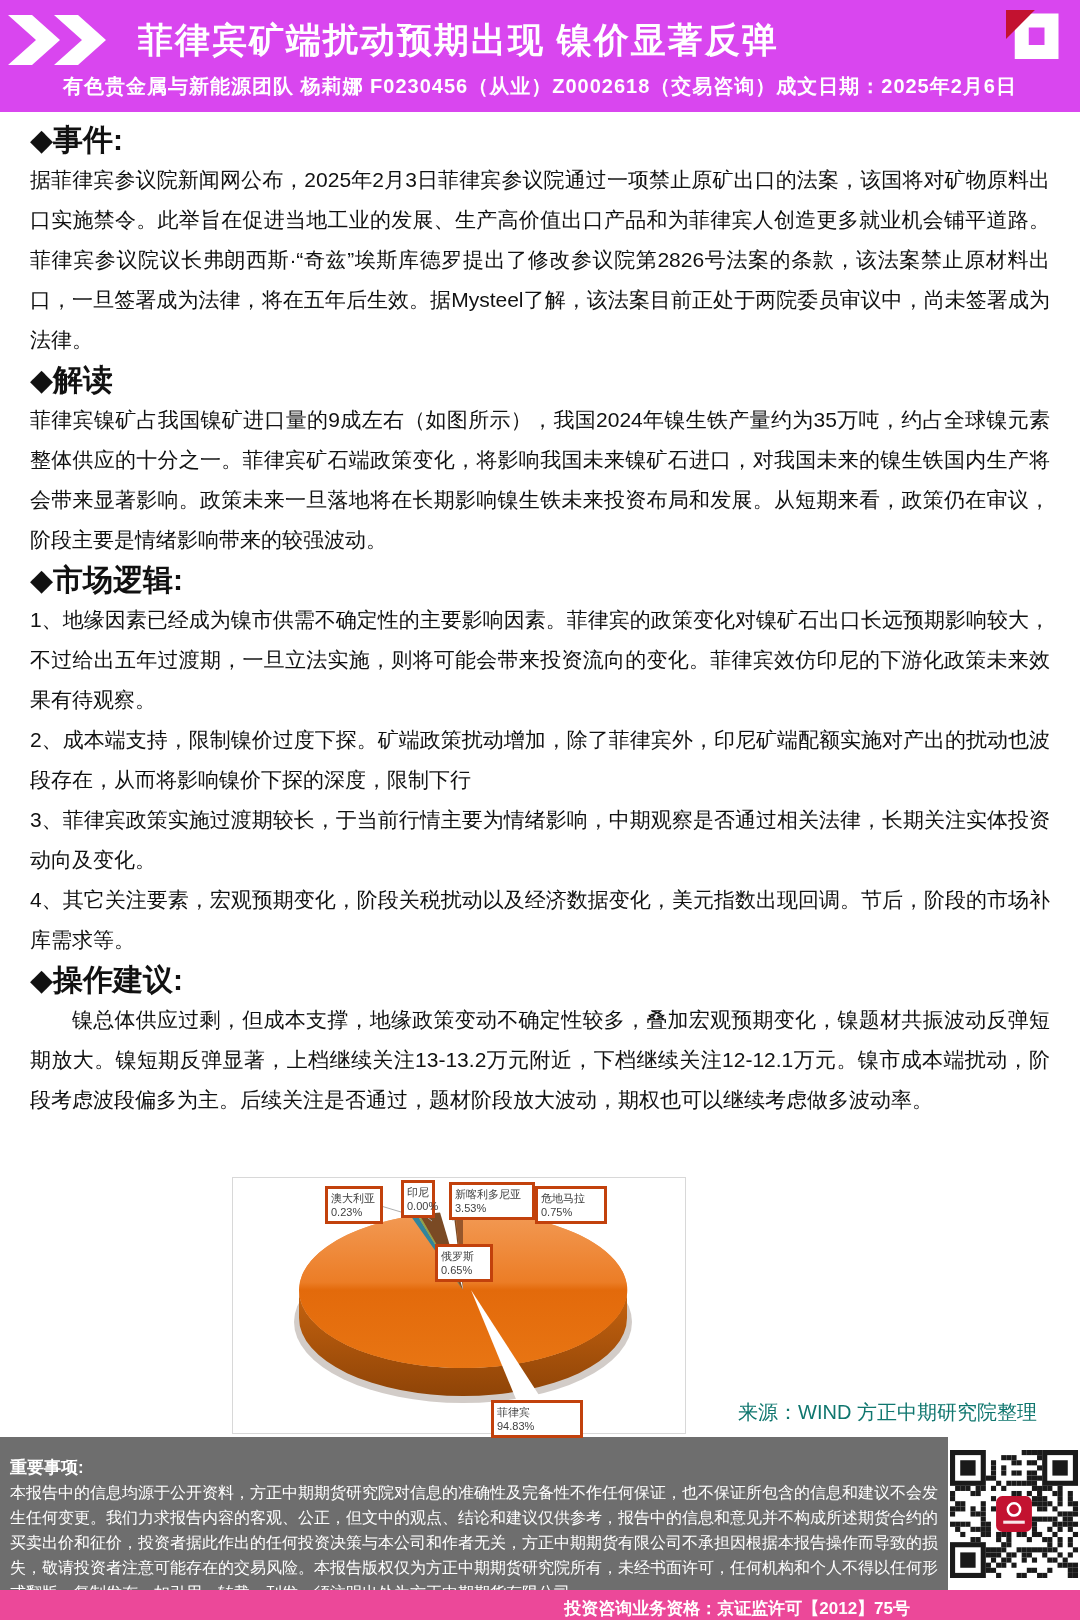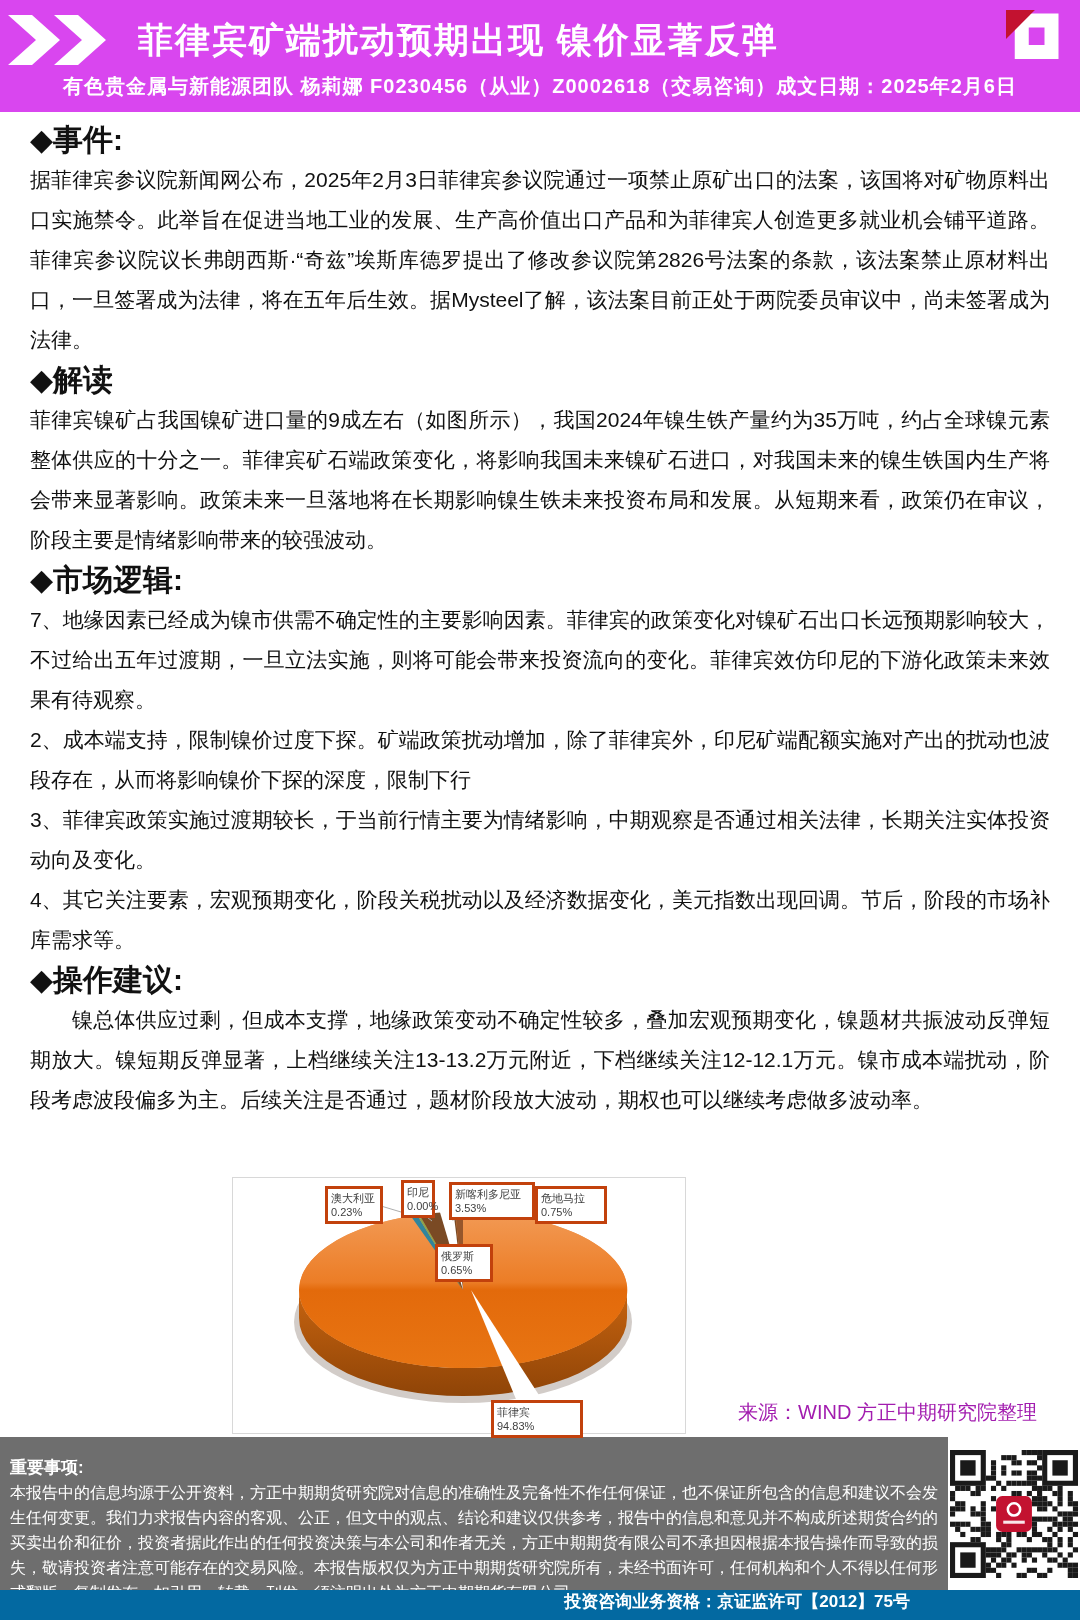--- a/index.html
+++ b/index.html
@@ -32,30 +32,30 @@
   .chart-box svg.pie{position:absolute;left:0;top:0;}
   .callout{position:absolute;background:#fff;border:3px solid #c2410c;
            font-size:11px;line-height:14px;text-align:left;color:#3F3F3F;
            padding:2px 3px;box-sizing:border-box;z-index:3;}
   .co-philippines{left:258px;top:222px;width:92px;}
   .co-russia{left:202px;top:66px;width:58px;}
   .co-australia{left:92px;top:8px;width:58px;}
   .co-indonesia{left:168px;top:2px;width:34px;}
   .co-newcaledonia{left:216px;top:4px;width:86px;}
   .co-guatemala{left:302px;top:8px;width:72px;}
-  .source-note{position:absolute;left:738px;top:222px;font-size:20px;color:#a21caf;}
+  .source-note{position:absolute;left:738px;top:222px;font-size:20px;color:#0f766e;}
 
   
   .footer{display:flex;height:153px;flex:0 0 auto;}
   .footer-gray{width:948px;background:#6E6E6E;color:#fff;padding:18px 10px;
                box-sizing:border-box;overflow:hidden;}
   .footer-title{font-weight:bold;font-size:17px;line-height:25px;}
   .footer-text{font-size:16px;line-height:25px;text-align:justify;}
   .footer-qr{flex:1;background:#fff;display:flex;align-items:center;justify-content:center;}
-  .license-bar{height:30px;background:#0369a1;color:#fff;display:flex;align-items:flex-start;
+  .license-bar{height:30px;background:#ec4899;color:#fff;display:flex;align-items:flex-end;
                justify-content:flex-end;padding-right:170px;font-size:17px;font-weight:bold;
                box-sizing:border-box;flex:0 0 auto;}
 </style>
 </head>
 <body>
 
 <div class="page">
 
   <div class="header">
     <div class="header-top">
@@ -79,21 +79,21 @@
   </div>
 
   <div class="body-text">
     <div class="sec-heading">◆事件:</div>
     <p class="para">据菲律宾参议院新闻网公布，2025年2月3日菲律宾参议院通过一项禁止原矿出口的法案，该国将对矿物原料出口实施禁令。此举旨在促进当地工业的发展、生产高价值出口产品和为菲律宾人创造更多就业机会铺平道路。菲律宾参议院议长弗朗西斯·“奇兹”埃斯库德罗提出了修改参议院第2826号法案的条款，该法案禁止原材料出口，一旦签署成为法律，将在五年后生效。据Mysteel了解，该法案目前正处于两院委员审议中，尚未签署成为法律。</p>
 
     <div class="sec-heading">◆解读</div>
     <p class="para">菲律宾镍矿占我国镍矿进口量的9成左右（如图所示），我国2024年镍生铁产量约为35万吨，约占全球镍元素整体供应的十分之一。菲律宾矿石端政策变化，将影响我国未来镍矿石进口，对我国未来的镍生铁国内生产将会带来显著影响。政策未来一旦落地将在长期影响镍生铁未来投资布局和发展。从短期来看，政策仍在审议，阶段主要是情绪影响带来的较强波动。</p>
 
     <div class="sec-heading">◆市场逻辑:</div>
-    <p class="para">7、地缘因素已经成为镍市供需不确定性的主要影响因素。菲律宾的政策变化对镍矿石出口长远预期影响较大，不过给出五年过渡期，一旦立法实施，则将可能会带来投资流向的变化。菲律宾效仿印尼的下游化政策未来效果有待观察。</p>
+    <p class="para">1、地缘因素已经成为镍市供需不确定性的主要影响因素。菲律宾的政策变化对镍矿石出口长远预期影响较大，不过给出五年过渡期，一旦立法实施，则将可能会带来投资流向的变化。菲律宾效仿印尼的下游化政策未来效果有待观察。</p>
     <p class="para">2、成本端支持，限制镍价过度下探。矿端政策扰动增加，除了菲律宾外，印尼矿端配额实施对产出的扰动也波段存在，从而将影响镍价下探的深度，限制下行</p>
     <p class="para">3、菲律宾政策实施过渡期较长，于当前行情主要为情绪影响，中期观察是否通过相关法律，长期关注实体投资动向及变化。</p>
     <p class="para">4、其它关注要素，宏观预期变化，阶段关税扰动以及经济数据变化，美元指数出现回调。节后，阶段的市场补库需求等。</p>
 
     <div class="sec-heading">◆操作建议:</div>
     <p class="para indent">镍总体供应过剩，但成本支撑，地缘政策变动不确定性较多，叠加宏观预期变化，镍题材共振波动反弹短期放大。镍短期反弹显著，上档继续关注13-13.2万元附近，下档继续关注12-12.1万元。镍市成本端扰动，阶段考虑波段偏多为主。后续关注是否通过，题材阶段放大波动，期权也可以继续考虑做多波动率。</p>
   </div>
 
   <div class="chart-region">
     <div class="chart-box">

